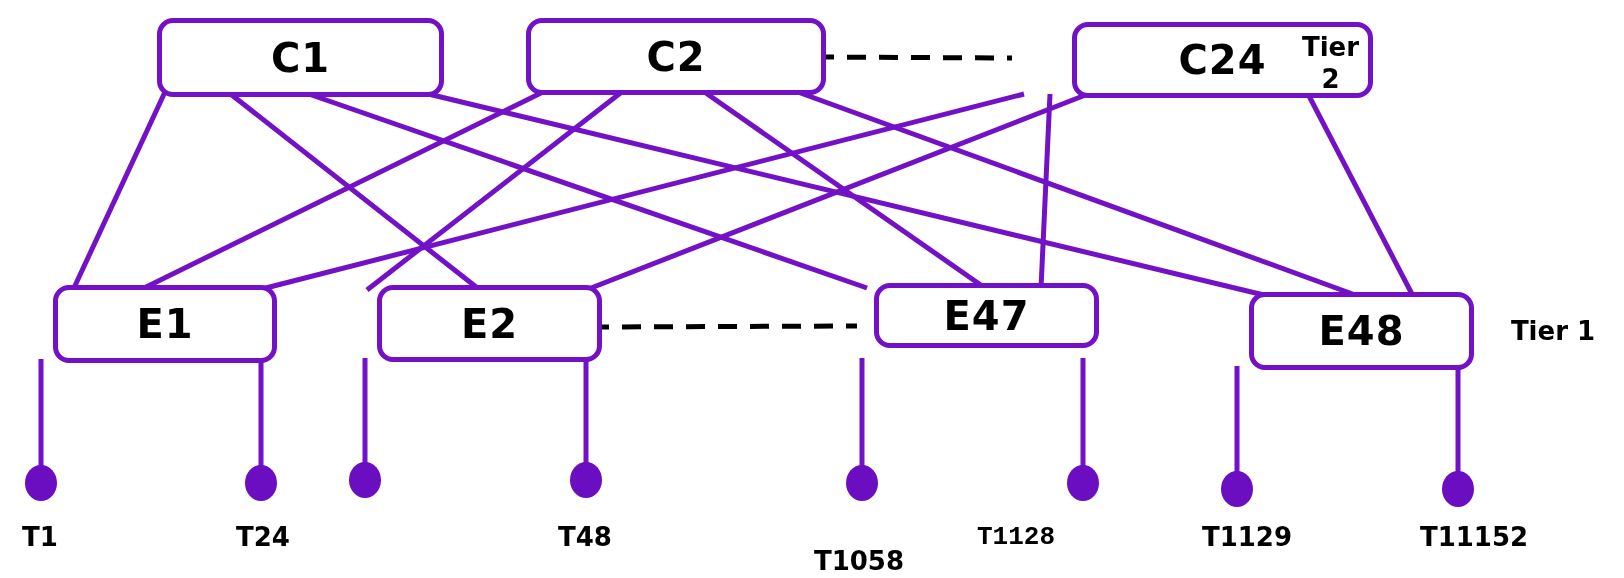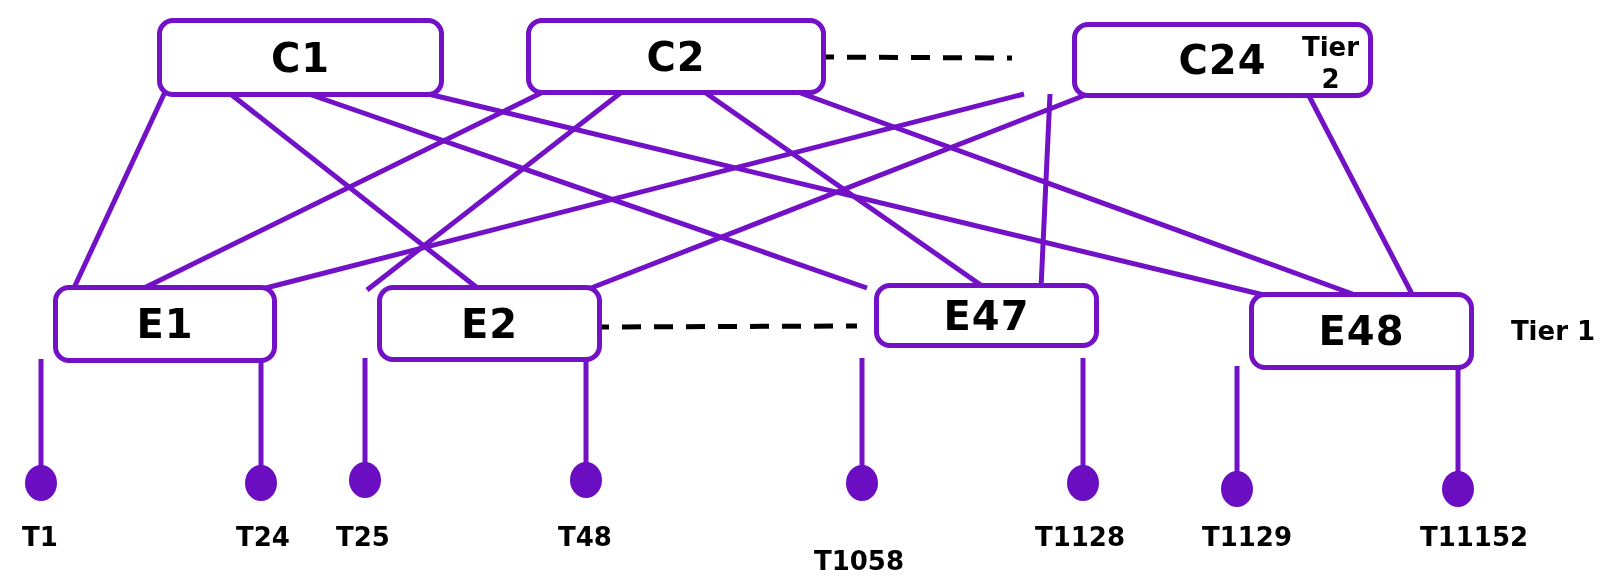--- a/index.html
+++ b/index.html
@@ -84,19 +84,18 @@
     </div>
 
   <div class="tier-label" style="left: 1268px; top: 32px; width: 125px;">
     <div>Tier</div>
     <div>2</div>
   </div>
   <div class="tier-label" style="left: 1483px; top: 306px; width: 140px; margin-top: 10px;">Tier 1</div>
 
   <div class="term-label" style="left: 40px; top: 522px;">T1</div>
   <div class="term-label" style="left: 263px; top: 522px;">T24</div>
-  <div class="term-label" style="left: 363px; top: 522px;">T25</div>
   <div class="term-label" style="left: 585px; top: 522px;">T48</div>
   <div class="term-label" style="left: 859px; top: 522px; margin-top: 24px;">T1058</div>
-  <div class="term-label" style="left: 1080px; top: 522px;">T1128</div>
+  <div class="term-label" style="left: 1016px; top: 522px; font-family: Liberation Mono, monospace;">T1128</div>
   <div class="term-label" style="left: 1247px; top: 522px;">T1129</div>
   <div class="term-label" style="left: 1474px; top: 522px;">T11152</div>
 </div>
 
 </body></html>

